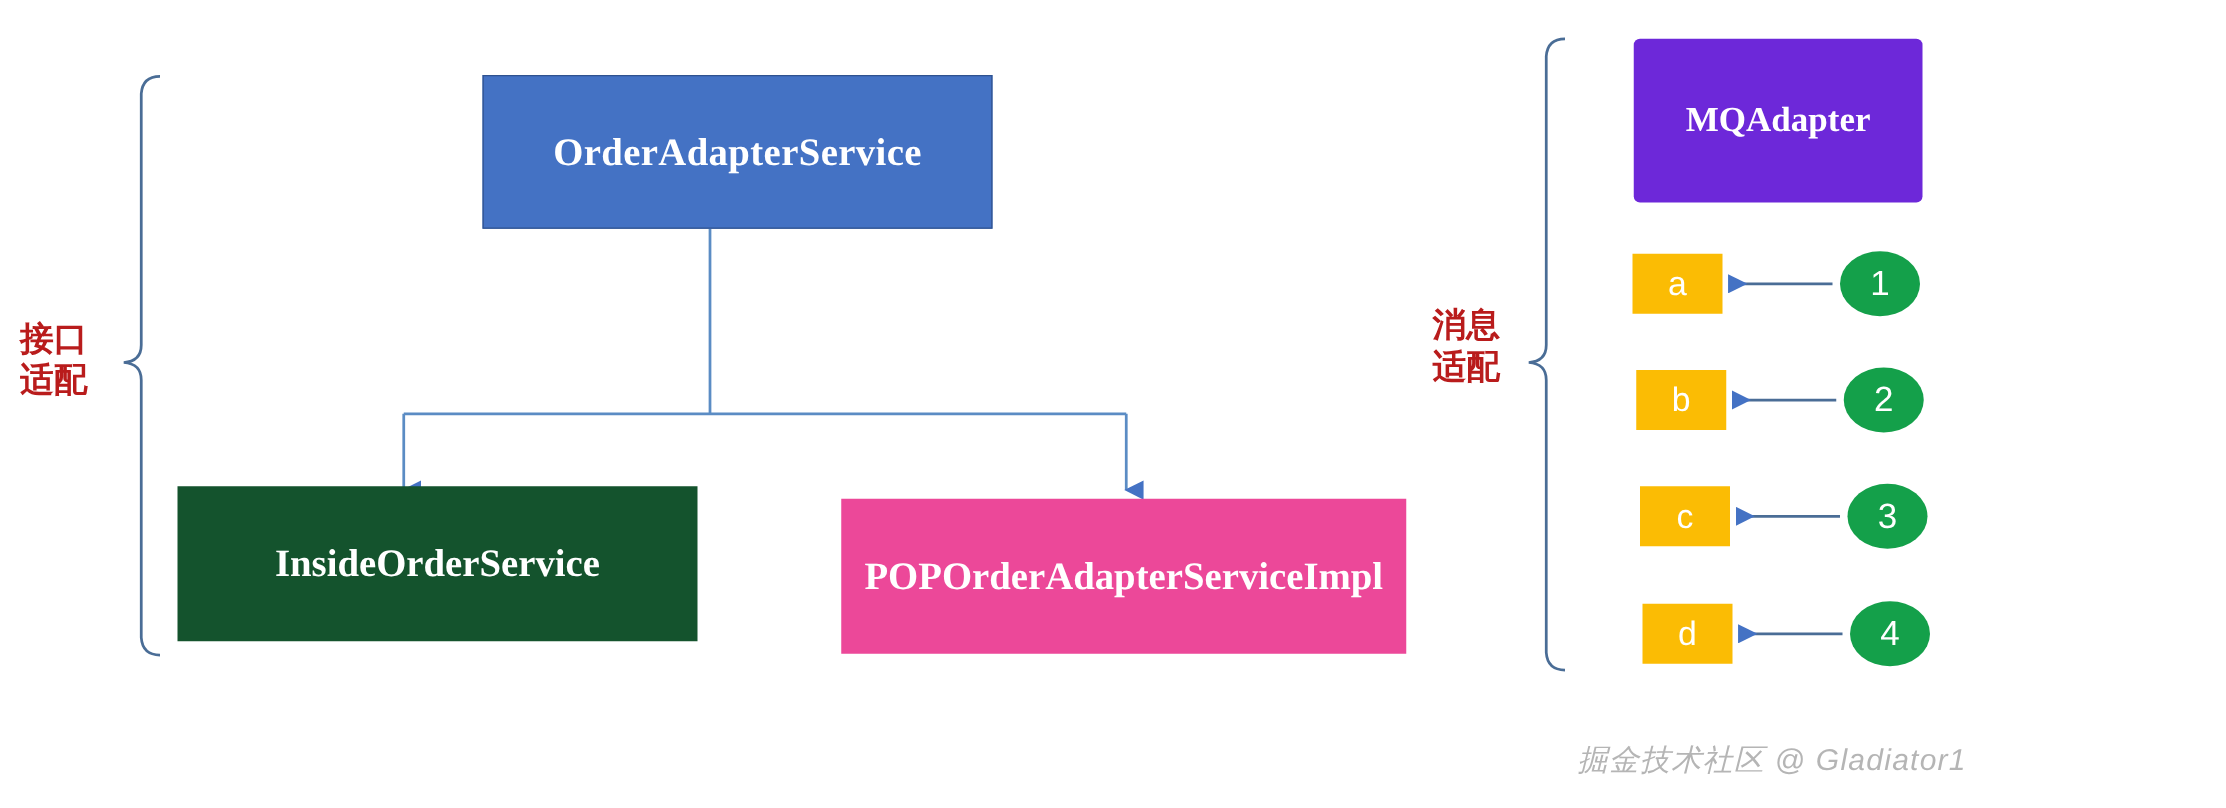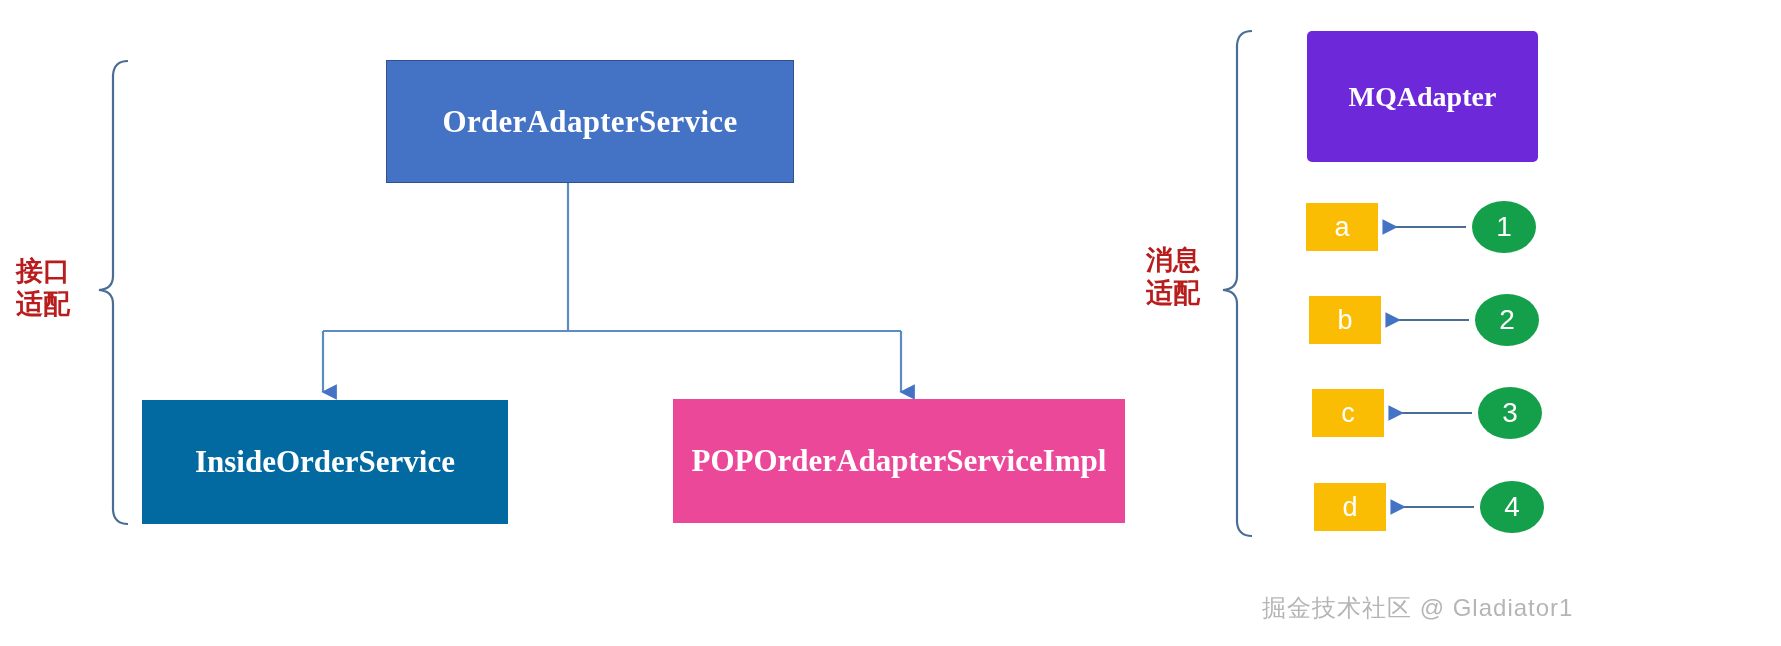--- a/index.html
+++ b/index.html
@@ -47,24 +47,24 @@
     height: 123px;
     background: #4472C4;
     border: 1px solid #2F528F;
     font-size: 31px;
     letter-spacing: 0.3px;
   }
 
   
   #node-inside-order-service {
     left: 142px;
-    top: 400px;
-    width: 366px;
+    top: 389px;
+    width: 416px;
     height: 124px;
-    background: #0369a1;
+    background: #14532d;
     font-size: 31px;
   }
 
   
   #node-pop-order-adapter-service-impl {
     left: 673px;
     top: 399px;
     width: 452px;
     height: 124px;
     background: #ec4899;
@@ -134,20 +134,21 @@
   
   #watermark {
     position: absolute;
     left: 1262px;
     top: 592px;
     font-family: "Liberation Sans", "DejaVu Sans", sans-serif;
     font-size: 24px;
     color: rgba(120,120,120,0.55);
     letter-spacing: 1px;
     white-space: nowrap;
+    font-style: italic;
   }
 </style>
 </head>
 <body>
 
 <div id="canvas">
 
   <svg class="svg-layer" viewBox="0 0 1781 646" width="1781" height="646" xmlns="http://www.w3.org/2000/svg">
     <defs>
       <marker id="arrow-down" viewBox="0 0 10 10" refX="5" refY="9" markerWidth="7" markerHeight="7" orient="auto-start-reverse">

